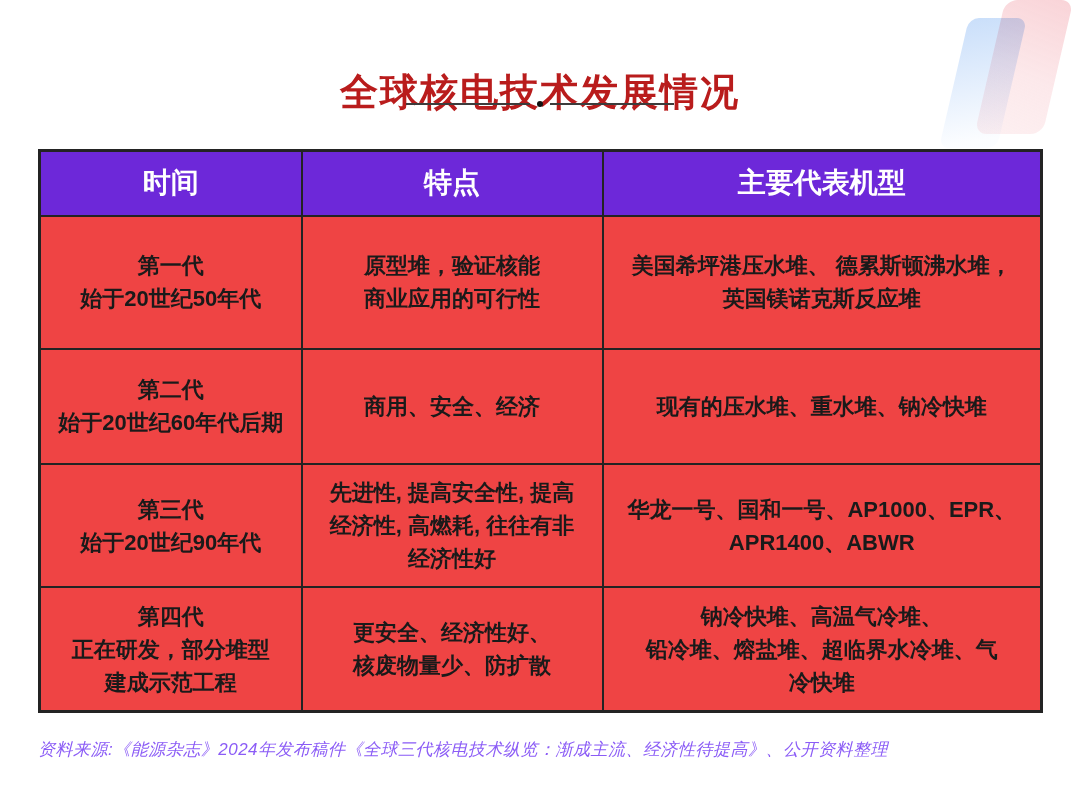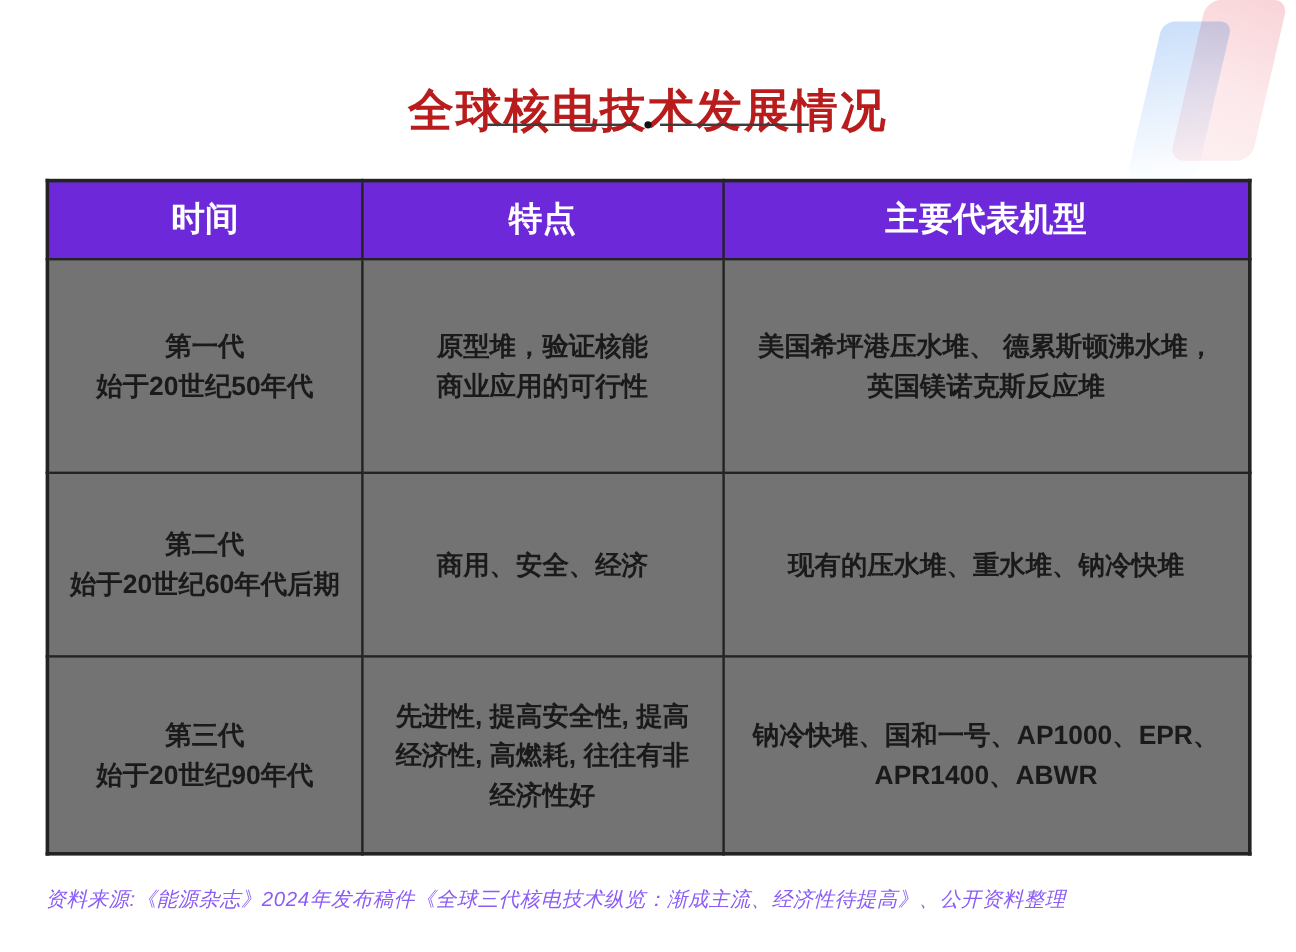--- a/index.html
+++ b/index.html
@@ -73,21 +73,21 @@
     vertical-align: middle;
     padding: 4px 10px;
   }
   .main-table th {
     background: #6d28d9;
     color: #ffffff;
     font-size: 28px;
     font-weight: 700;
   }
   .main-table td {
-    background: #737373;
+    background: #ef4444;
     color: #1A1A1A;
     font-size: 22px;
     font-weight: 700;
     line-height: 1.5;
     white-space: pre-line;
   }
   tr.header-row  { height: 65px; }
   tr.row-gen1 { height: 130px; }
   tr.row-gen2 { height: 112px; }
   tr.row-gen3 { height: 120px; }
@@ -146,19 +146,29 @@
 始于20世纪60年代后期</td>
       <td>商用、安全、经济</td>
       <td>现有的压水堆、重水堆、钠冷快堆</td>
     </tr>
     <tr class="row-gen3">
       <td>第三代
 始于20世纪90年代</td>
       <td>先进性, 提高安全性, 提高
 经济性, 高燃耗, 往往有非
 经济性好</td>
-      <td>钠冷快堆、国和一号、AP1000、EPR、
+      <td>华龙一号、国和一号、AP1000、EPR、
 APR1400、ABWR</td>
+    </tr>
+    <tr class="row-gen4">
+      <td>第四代
+正在研发，部分堆型
+建成示范工程</td>
+      <td>更安全、经济性好、
+核废物量少、防扩散</td>
+      <td>钠冷快堆、高温气冷堆、
+铅冷堆、熔盐堆、超临界水冷堆、气
+冷快堆</td>
     </tr>
   </tbody>
 </table>
 
 <div class="source-note">资料来源:《能源杂志》2024年发布稿件《全球三代核电技术纵览：渐成主流、经济性待提高》、公开资料整理</div>
 
 </body></html>

